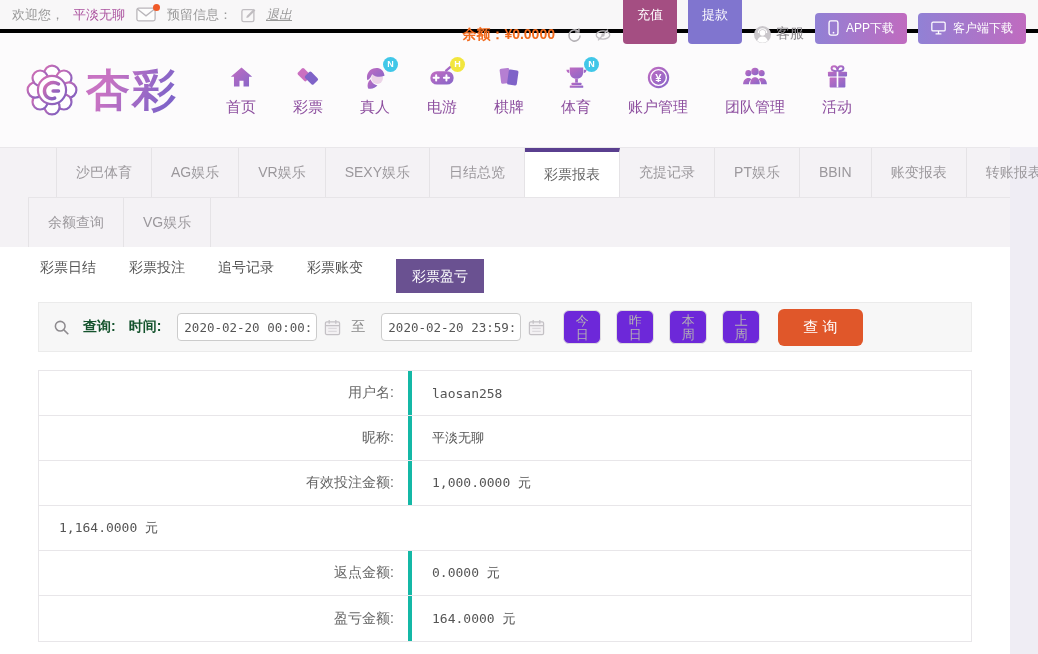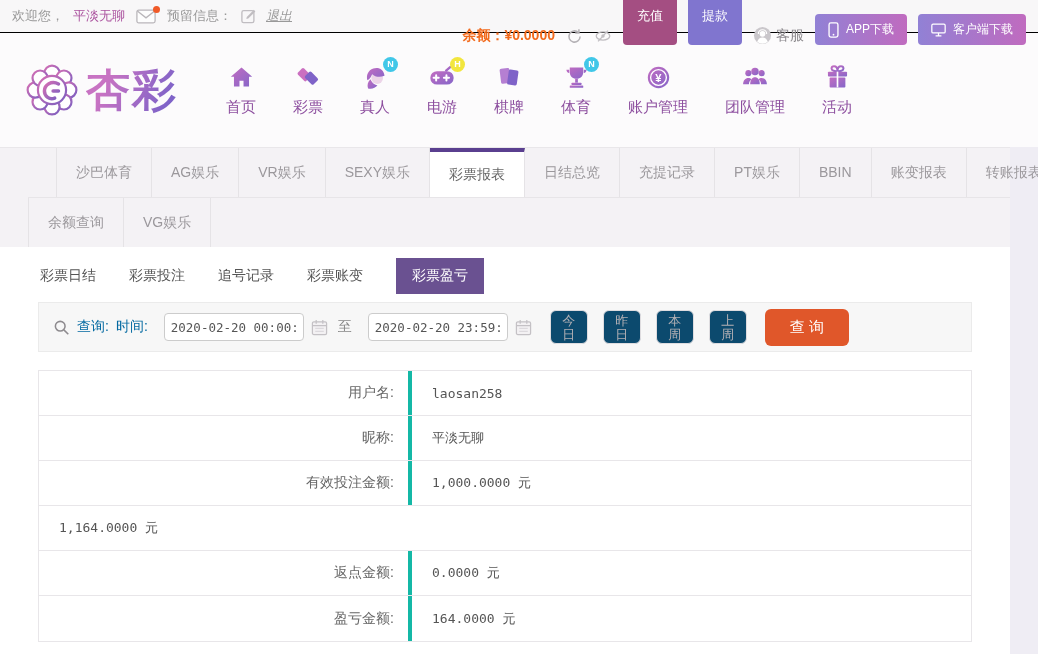--- a/index.html
+++ b/index.html
@@ -1,20 +1,20 @@
 <!DOCTYPE html>
 <html><head>
 <meta charset="utf-8">
 <style>
   * { margin:0; padding:0; box-sizing:border-box; }
   html,body { width:1038px; height:654px; }
   body { background:#efedf4; font-family:"Liberation Sans",sans-serif; overflow:hidden; }
 
   
-  .topbar { width:1038px; height:33px; background:#f8f7f8; border-bottom:1px solid #000000;
+  .topbar { width:1038px; height:33px; background:#f8f7f8; border-bottom:4px solid #000000;
             display:flex; align-items:center; padding:0 12px; font-size:13px; color:#999; }
   .topbar-left { display:flex; align-items:center; gap:9px; }
   .uname { color:#ab539f; cursor:pointer; }
   .mail-wrap { position:relative; display:inline-flex; margin:0 2px; cursor:pointer; }
   .mail-dot { position:absolute; top:-3px; right:-4px; width:7px; height:7px; border-radius:50%; background:#f05a28; }
   .logout { color:#999; font-style:italic; text-decoration:underline; cursor:pointer; }
   .topbar-right { margin-left:auto; display:flex; align-items:flex-end; gap:11px; }
   .balance { color:#f26a1c; font-weight:bold; font-size:14px; }
   .ico-btn { display:inline-flex; cursor:pointer; }
   .btn { border:none; color:#fff; font-size:13px; padding:20px 14px; border-radius:4px; cursor:pointer;
@@ -46,35 +46,35 @@
   .band { width:1010px; background:#f4f2f5; border-top:1px solid #e9e7ea; }
   .tab-row { display:flex; padding-left:28px; }
   .tab-row.r1 { border-bottom:1px solid #e7e5e8;margin-left:28px; }
   .tab { height:49px; line-height:49px; padding:0 19px; font-size:14px; color:#9b989c;
          border-right:1px solid #e5e3e6; cursor:pointer; white-space:nowrap; }
   .tab:first-child { border-left:1px solid #e5e3e6; }
   .tab.active { background:#fff; border-top:4px solid #5a3f8f; line-height:44px; color:#666; }
 
   
   .main { width:1010px; height:408px; background:#fff; }
-  .sub-tabs { display:flex; align-items:center; gap:33px; padding:12px 0 0 40px; height:46px; }
+  .sub-tabs { display:flex; gap:33px; padding:12px 0 0 40px; height:46px; }
   .sub-tab { font-size:14px; color:#555; cursor:pointer; }
   .sub-tab.active { background:#6a5191; color:#fff; padding:9px 16px; }
 
   .search-bar { margin:9px 38px 0; height:50px; background:#f7f7f7; border:1px solid #ebebeb;
                 display:flex; align-items:center; }
   .s-ico { margin-left:14px; display:inline-flex; }
-  .s-label { font-size:14px; color:#0369a1; margin-left:7px; }
+  .s-label { font-size:14px; color:#14532d; margin-left:13px;font-weight:bold; }
   .time-input { margin-left:16px; width:140px; height:28px; border:1px solid #ccc; border-radius:4px;
                 background:#fff; font-family:"DejaVu Sans Mono",monospace; font-size:12.5px; color:#555;
                 padding:0 6px; }
   .cal-ico { margin-left:7px; display:inline-flex; cursor:pointer; }
   .to-label { font-size:14px; color:#888; margin-left:10px; }
   .quick-group { display:flex; gap:15px; margin-left:18px; }
-  .quick { width:38px; height:34px; border:1px solid #dedcdf; border-radius:6px; background:#0c4a6e;
+  .quick { width:38px; height:34px; border:1px solid #dedcdf; border-radius:6px; background:#6d28d9;
            color:#b3b0b4; font-size:13px; line-height:14px; text-align:center; word-break:break-all;
            padding:3px 6px; cursor:pointer; font-family:"Liberation Sans",sans-serif; }
   .btn-submit { margin-left:18px; background:#e0572a; color:#fff; border:none; border-radius:6px;
                 padding:9px 25px; font-size:15px; cursor:pointer; font-family:"Liberation Sans",sans-serif; }
 
   .report-table { margin:18px 38px 0; border:1px solid #e8e6e9; }
   .t-row { display:flex; height:45px; border-bottom:1px solid #e8e6e9; }
   .t-row:last-child { border-bottom:none; }
   .t-label { width:373px; border-right:4px solid #14b8a6; display:flex; align-items:center;
              justify-content:flex-end; padding-right:14px; color:#666; font-size:14px; }
@@ -277,22 +277,22 @@
     </a>
   </nav>
 </div>
 
 <div class="band">
   <div class="tab-row r1">
     <a class="tab">沙巴体育</a>
     <a class="tab">AG娱乐</a>
     <a class="tab">VR娱乐</a>
     <a class="tab">SEXY娱乐</a>
+    <a class="tab">日结总览</a>
     <a class="tab active">彩票报表</a>
-    <a class="tab">日结总览</a>
     <a class="tab">充提记录</a>
     <a class="tab">PT娱乐</a>
     <a class="tab">BBIN</a>
     <a class="tab">账变报表</a>
     <a class="tab">转账报表</a>
   </div>
   <div class="tab-row">
     <a class="tab">余额查询</a>
     <a class="tab">VG娱乐</a>
   </div>

